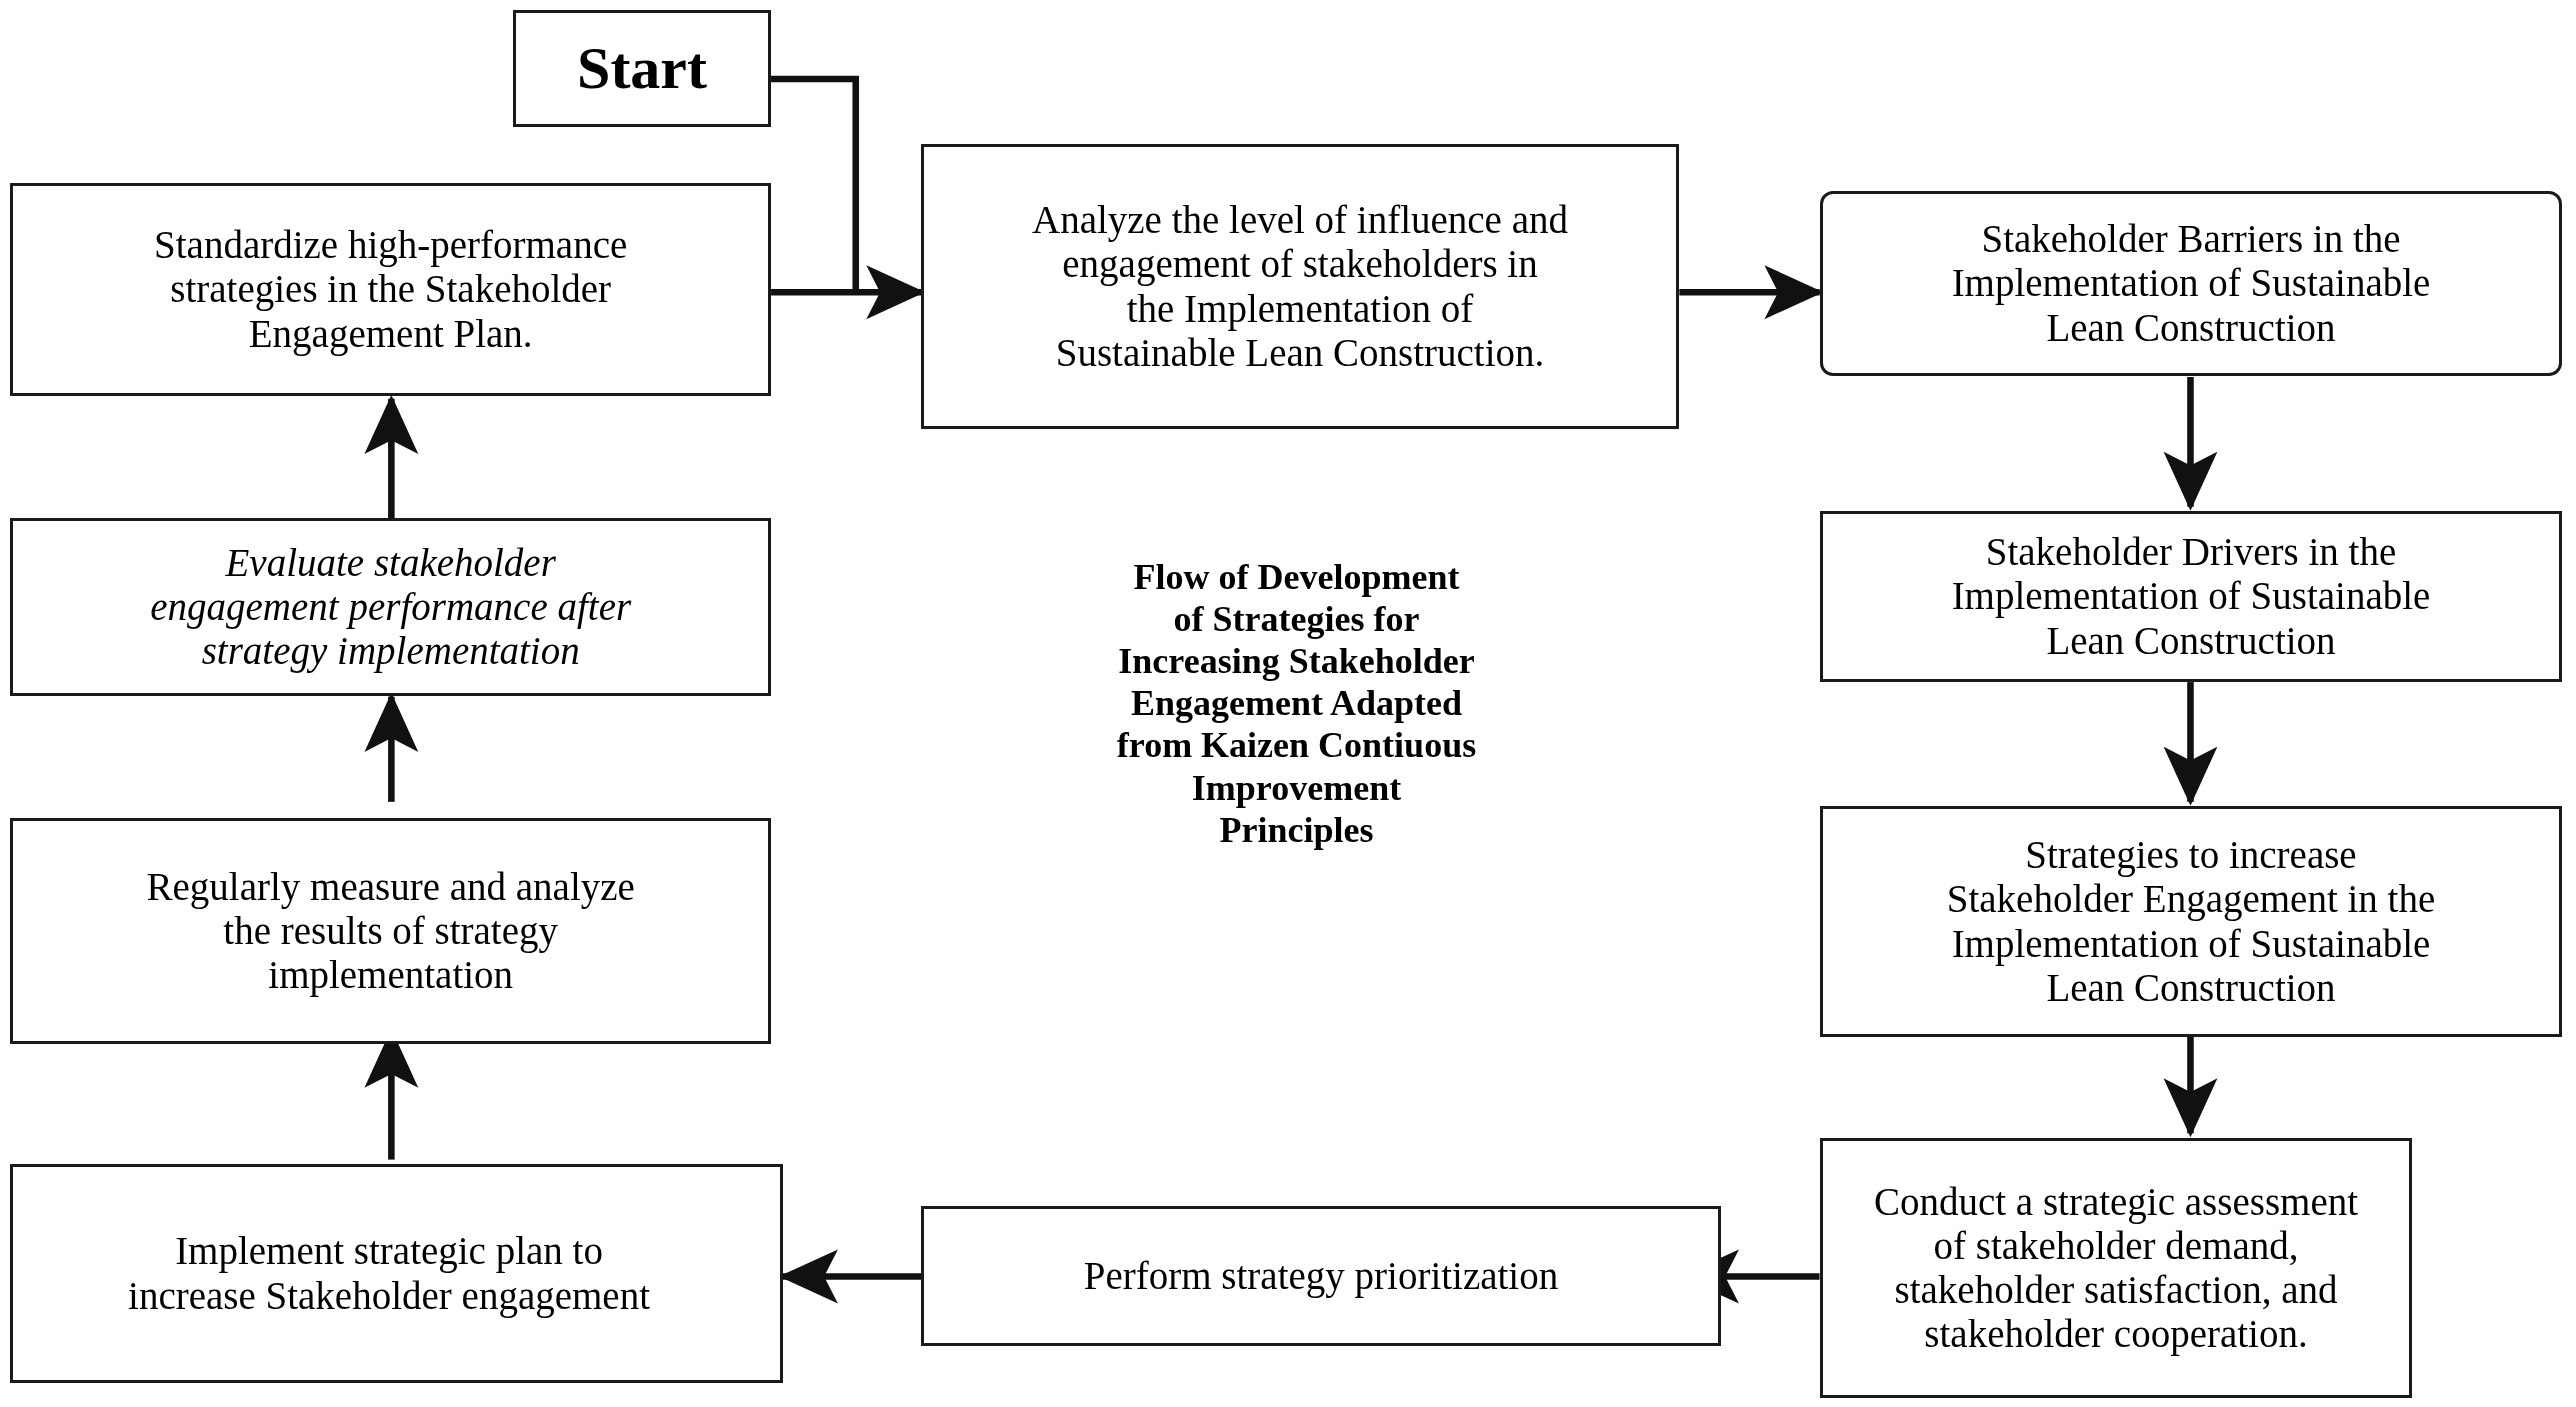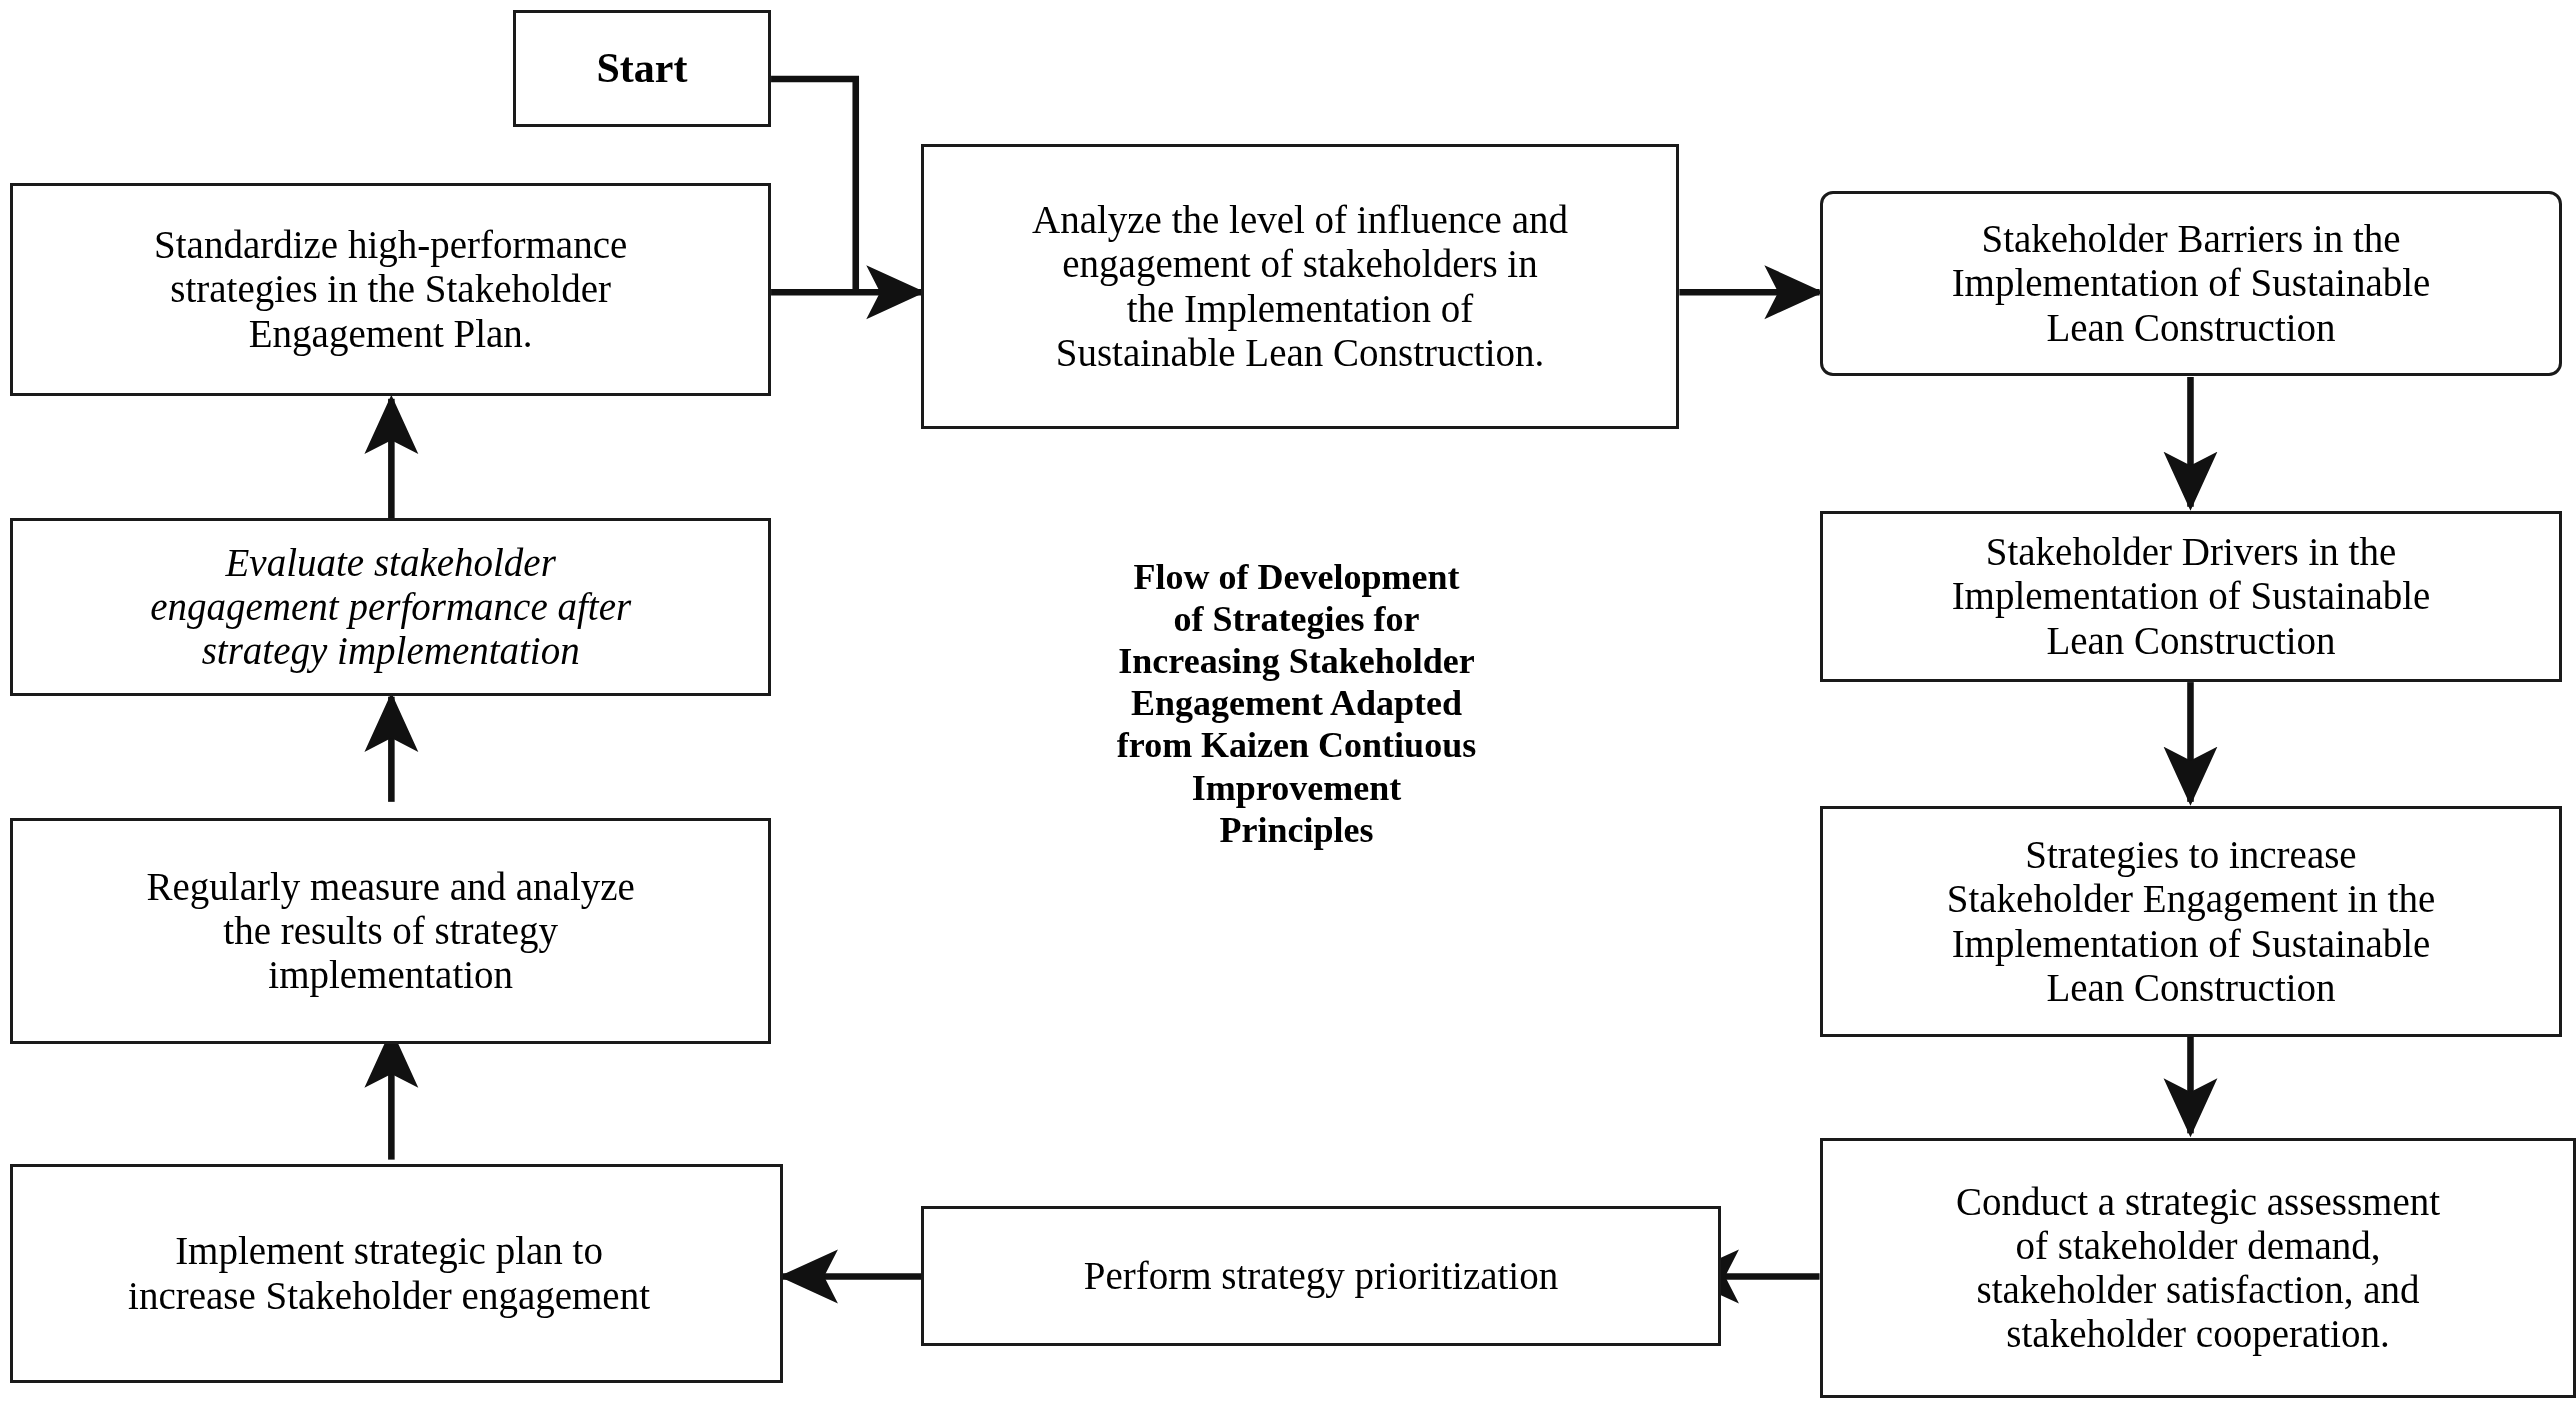--- a/index.html
+++ b/index.html
@@ -30,21 +30,21 @@
   }
   .node .label {
     display: block;
     width: 100%;
     line-height: 1.13;
     white-space: pre-line;
     padding: 0 1.5px;
   }
   .node.start .label {
     font-weight: bold;
-    font-size: 42px;
+    font-size: 60px;
   }
   .node.process .label {
     font-size: 39px;
   }
   .node.overflow-label .label {
     white-space: pre-line;
     overflow: visible;
     width: 104%;
     margin-left: -2%;
   }
@@ -132,21 +132,21 @@
 Lean Construction</span>
   </div>
 
   <div class="node process" style="left:1820px; top:806px; width:742px; height:231px;">
     <span class="label">Strategies to increase
 Stakeholder Engagement in the
 Implementation of Sustainable
 Lean Construction</span>
   </div>
 
-  <div class="node process" style="left:1820px; top:1138px; width:756px; height:260px;">
+  <div class="node process" style="left:1820px; top:1138px; width:592px; height:260px;">
     <span class="label">Conduct a strategic assessment
 of stakeholder demand,
 stakeholder satisfaction, and
 stakeholder cooperation.</span>
   </div>
 
   <div class="node process" style="left:921px; top:1206px; width:800px; height:140px;">
     <span class="label">Perform strategy prioritization</span>
   </div>
 

